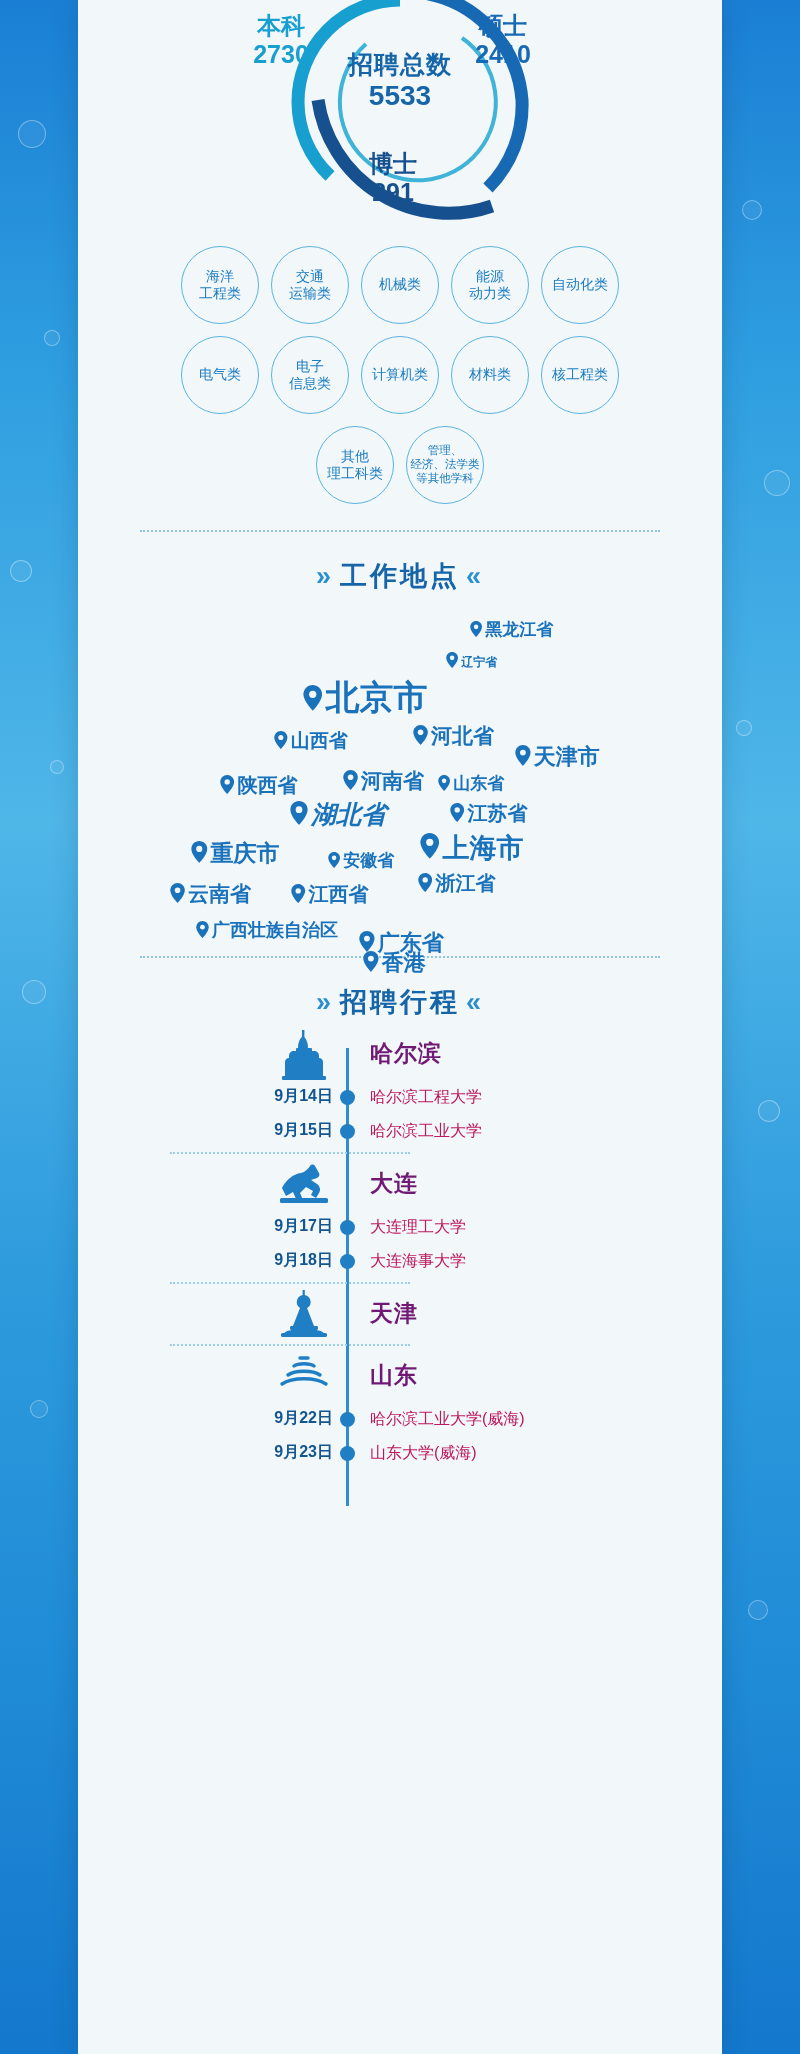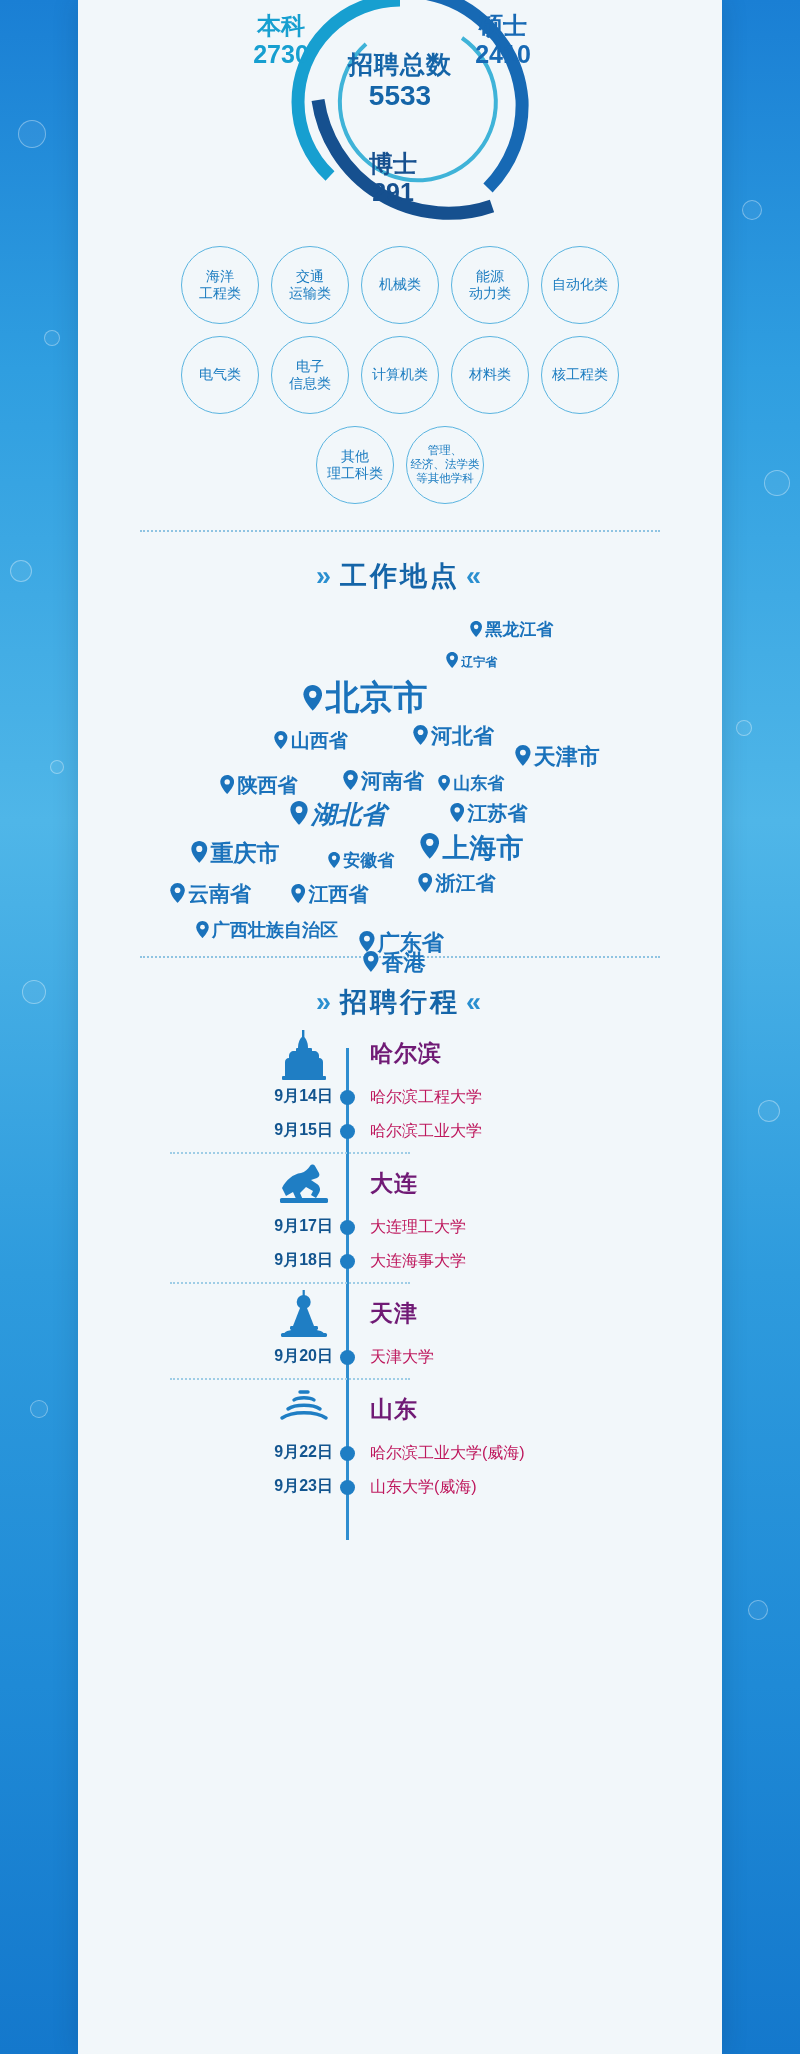--- a/index.html
+++ b/index.html
@@ -476,25 +476,20 @@
                     <rect x="26.6" y="2" width="2.2" height="9"></rect>
                     <circle cx="27.7" cy="14" r="7"></circle>
                     <path d="M24 20l-7 18h21l-7-18z"></path>
                     <rect x="14" y="38" width="28" height="4" rx="1.4"></rect>
                     <path d="M8 46c0-3 8-5 20-5s20 2 20 5z"></path>
                     <rect x="5" y="45" width="46" height="4" rx="1.6"></rect>
                   </g>
                 </svg></div>
               <div class="city-name">天津</div>
             </div>
-            <div class="sch-row">
-              <div class="sch-date">9月20日</div>
-              <div class="sch-dot"></div>
-              <div class="sch-name">天津大学</div>
-            </div>
             <div class="city-sep"></div>
           </div>
           <div class="city-block">
             <div class="city-head">
               <div class="city-icon"><svg width="58" height="44" viewBox="0 0 58 44">
                   <g fill="none" stroke="#1f7ec4" stroke-width="3.4" stroke-linecap="round">
                     <path d="M25 8h8"></path>
                     <path d="M19 16c4-3 16-3 20 0"></path>
                     <path d="M13 25c7-5 25-5 32 0"></path>
                     <path d="M7 34c10-7 34-7 44 0"></path>

